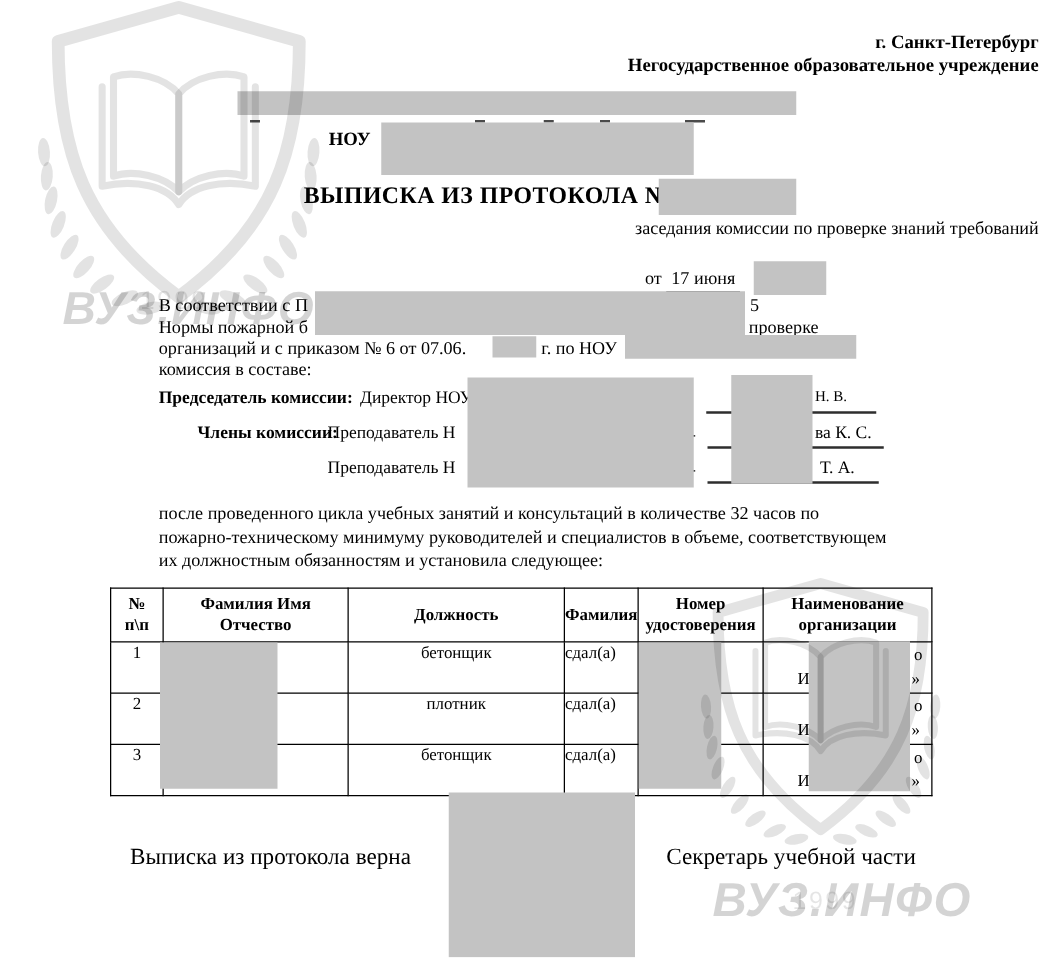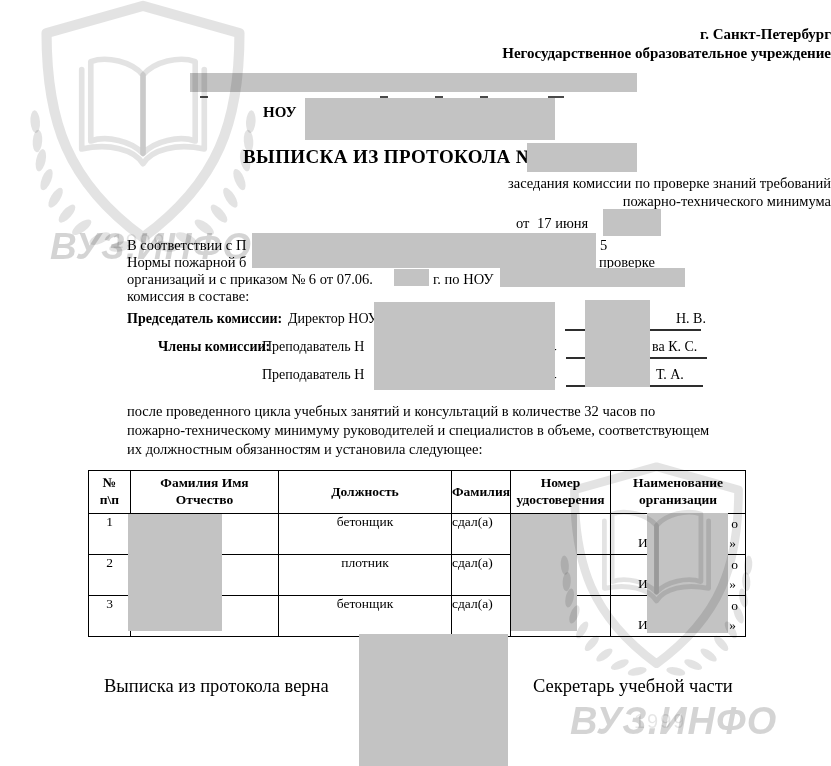--- a/index.html
+++ b/index.html
@@ -75,21 +75,20 @@
   <div class="dsh" style="left:435px;top:96px;width:8px"></div>
   <div class="dsh" style="left:480px;top:96px;width:8px"></div>
   <div class="dsh" style="left:548px;top:96px;width:16px"></div>
 
   <div class="t b fs15" style="left:263px;top:104px">НОУ</div>
   <div class="rd" style="left:305px;top:98px;width:250px;height:42px"></div>
 
   <div class="t b fs19" style="left:243px;top:146px;letter-spacing:0.4px">ВЫПИСКА ИЗ ПРОТОКОЛА  №</div>
   <div class="rd" style="left:527px;top:143px;width:110px;height:29px"></div>
   <div class="t fs14 ctr" style="top:175px">заседания комиссии по проверке знаний требований</div>
-  <div class="t fs14 ctr" style="top:193px">пожарно-технического минимума</div>
 
   <div class="t fs14" style="left:516px;top:215px"><span>от</span> <span class="u-span">17 июня</span></div>
   <div class="rd" style="left:603px;top:209px;width:58px;height:27px"></div>
 
   <div class="t fs14" style="left:127px;top:237px">В соответствии с П</div>
   <div class="t fs14" style="left:600px;top:237px">5</div>
   <div class="t fs14" style="left:127px;top:254px">Нормы пожарной б</div>
   <div class="t fs14" style="left:599px;top:254px">проверке</div>
   <div class="rd" style="left:252px;top:233px;width:344px;height:35px"></div>
 
@@ -107,21 +106,21 @@
 
   <div class="rd" style="left:374px;top:302px;width:181px;height:88px"></div>
 
   <div class="t" style="left:552px;top:341px;font-size:14px">-</div>
   <div class="t" style="left:552px;top:369px;font-size:14px">-</div>
 
   <div class="ul" style="left:565px;top:329px;width:136px"></div>
   <div class="ul" style="left:566px;top:357px;width:141px"></div>
   <div class="ul" style="left:566px;top:385px;width:137px"></div>
 
-  <div class="t" style="left:676px;top:311px;font-size:14px">Н. В.</div>
+  <div class="t" style="left:652px;top:311px;font-size:12px">Н. В.</div>
   <div class="t" style="left:652px;top:339px;font-size:14px">ва К. С.</div>
   <div class="t" style="left:656px;top:367px;font-size:14px">Т. А.</div>
 
   <div class="rd" style="left:585px;top:300px;width:65px;height:87px"></div>
 
   <div class="t fs14" style="left:127px;top:403px">после проведенного цикла учебных занятий и консультаций в количестве 32 часов по</div>
   <div class="t fs14" style="left:127px;top:422px">пожарно-техническому минимуму руководителей и специалистов в объеме, соответствующем</div>
   <div class="t fs14" style="left:127px;top:441px">их должностным обязанностям и установила следующее:</div>
 
   <table id="doc-table">

